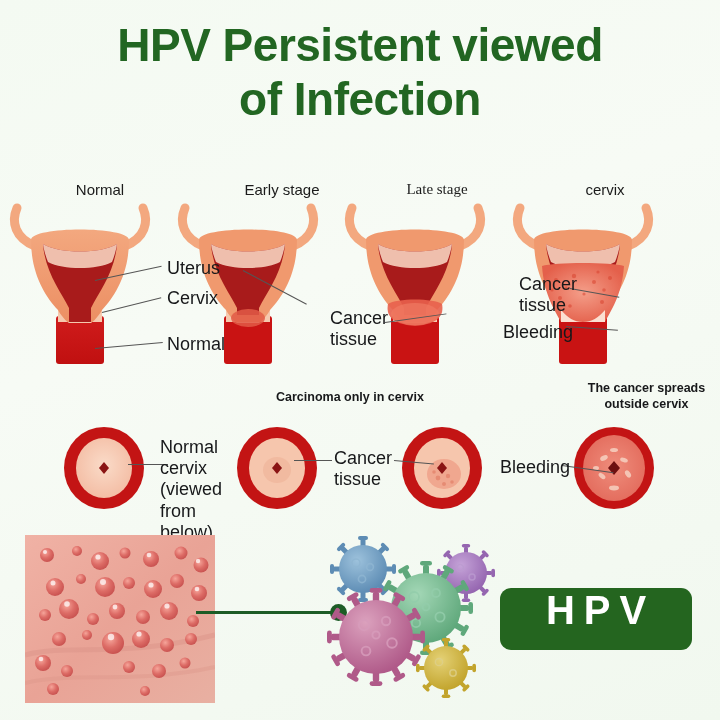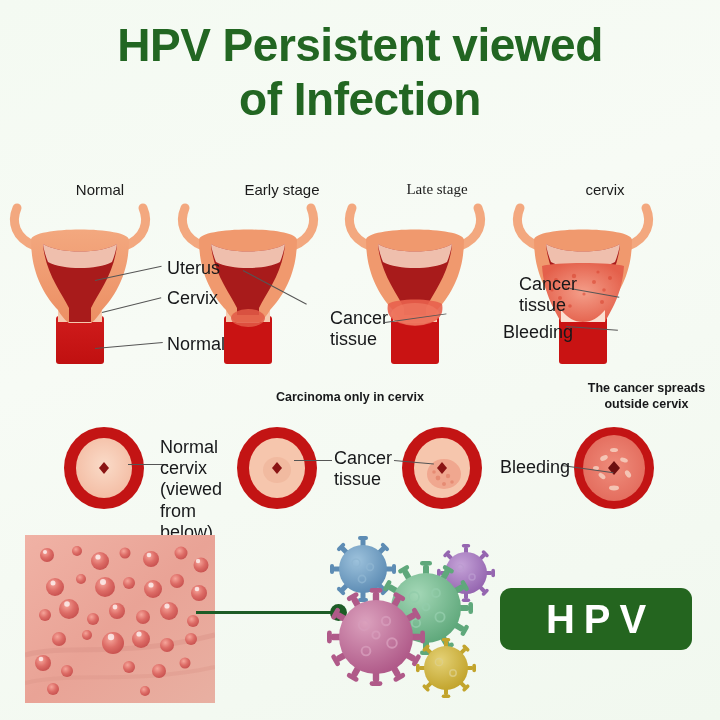--- a/index.html
+++ b/index.html
@@ -55,21 +55,21 @@
   #connector-dot { left:330px; top:604px; width:17px; height:17px; border-radius:50%; background:#1d5c26; }
 
   
   #virus { left:318px; top:533px; width:180px; height:165px; }
   #virus svg { display:block; width:100%; height:100%; }
 
   
   #hpv-badge {
     left:500px; top:588px; width:192px; height:62px;
     background:#24651f; border-radius:11px;
-    display:flex; align-items:center; justify-content:center;
+    display:flex; justify-content:center;
   }
   #hpv-badge span {
     color:#ffffff; font-size:40px; font-weight:bold; letter-spacing:9px;
     padding-left:9px;
   }
 </style>
 </head>
 <body>
 
 <div class="stage" id="title">

